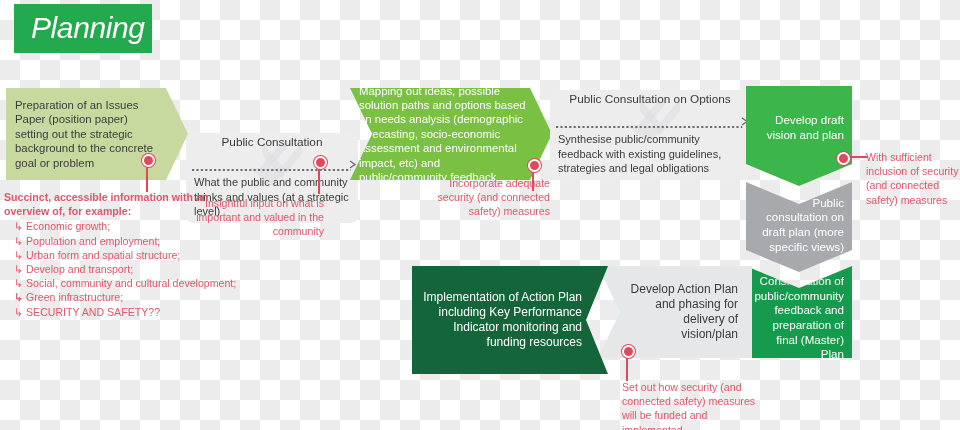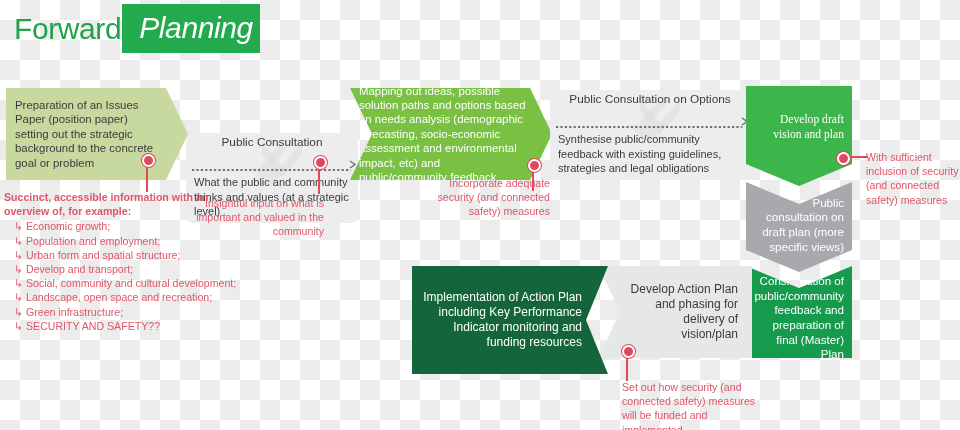--- a/index.html
+++ b/index.html
@@ -63,21 +63,20 @@
     clip-path: polygon(0 0, calc(100% - 22px) 0, 100% 50%, calc(100% - 22px) 100%, 0 100%);
   }
   .notch-left-chev-right {
     clip-path: polygon(0 0, calc(100% - 22px) 0, 100% 50%, calc(100% - 22px) 100%, 0 100%, 22px 50%);
   }
   .notch-left {
     clip-path: polygon(0 0, 100% 0, 100% 100%, 0 100%, 22px 50%);
   }
   .chev-down {
     clip-path: polygon(0 0, 100% 0, 100% calc(100% - 22px), 50% 100%, 0 calc(100% - 22px));
-    font-family: Liberation Serif, serif;
   }
   .notch-top-chev-down {
     clip-path: polygon(0 0, 50% 22px, 100% 0, 100% calc(100% - 22px), 50% 100%, 0 calc(100% - 22px));
   }
   .notch-top {
     clip-path: polygon(0 0, 50% 22px, 100% 0, 100% 100%, 0 100%);
   }
 
   
   #box-issues {
@@ -211,21 +210,20 @@
   #note-incorporate { left: 420px; top: 176px; width: 122px; margin-left: 8px; }
   #note-sufficient { left: 866px; top: 150px; width: 96px; }
   #note-setout { left: 622px; top: 380px; width: 140px; }
 </style>
 </head>
 <body>
 
 <div id="canvas">
 
   <div id="title-wrap" class="abs">
-    <span id="title-first">Forward</span>
     <span id="title-second">Planning</span>
   </div>
 
   <div id="box-issues" class="abs flowbox chev-right">
     <div class="txt">Preparation of an Issues Paper (position paper) setting out the strategic background to the concrete goal or problem</div>
   </div>
 
   <div id="consult-1" class="abs consult-panel">
     <div class="watermark">
       <svg width="72" height="52" viewBox="0 0 72 52" xmlns="http://www.w3.org/2000/svg">
@@ -304,21 +302,21 @@
   <div class="abs leader-v" style="left:626px; top:353px; height:28px;"></div>
 
   <div id="note-succinct" class="abs note left">
     <p class="lead">Succinct, accessible information with an overview of, for example:</p>
     <ul id="succinct-list">
         <li><span class="ar">↳</span><span>Economic growth;</span></li>
         <li><span class="ar">↳</span><span>Population and employment;</span></li>
         <li><span class="ar">↳</span><span>Urban form and spatial structure;</span></li>
         <li><span class="ar">↳</span><span>Develop and transport;</span></li>
         <li><span class="ar">↳</span><span>Social, community and cultural development;</span></li>
-        <li><span class="ar">↳</span><span>Landscape, open space and recreation;</span></li>
+        <li><span class="ar">↳</span></li>
         <li><span class="ar">↳</span><span>Green infrastructure;</span></li>
         <li><span class="ar">↳</span><span>SECURITY AND SAFETY??</span></li>
       </ul>
   </div>
 
   <div id="note-insightful" class="abs note right">Insightful input on what is important and valued in the community</div>
 
   <div id="note-incorporate" class="abs note right">Incorporate adequate security (and connected safety) measures</div>
 
   <div id="note-sufficient" class="abs note left">With sufficient inclusion of security (and connected safety) measures</div>

